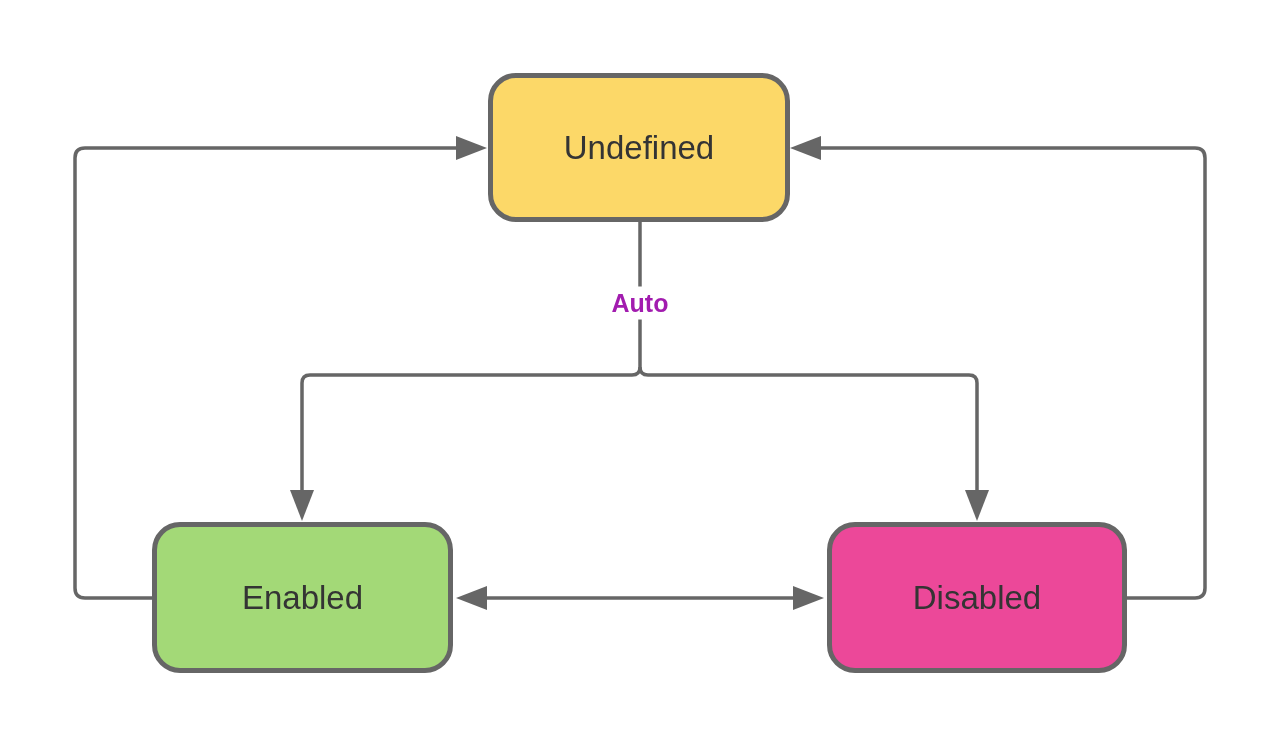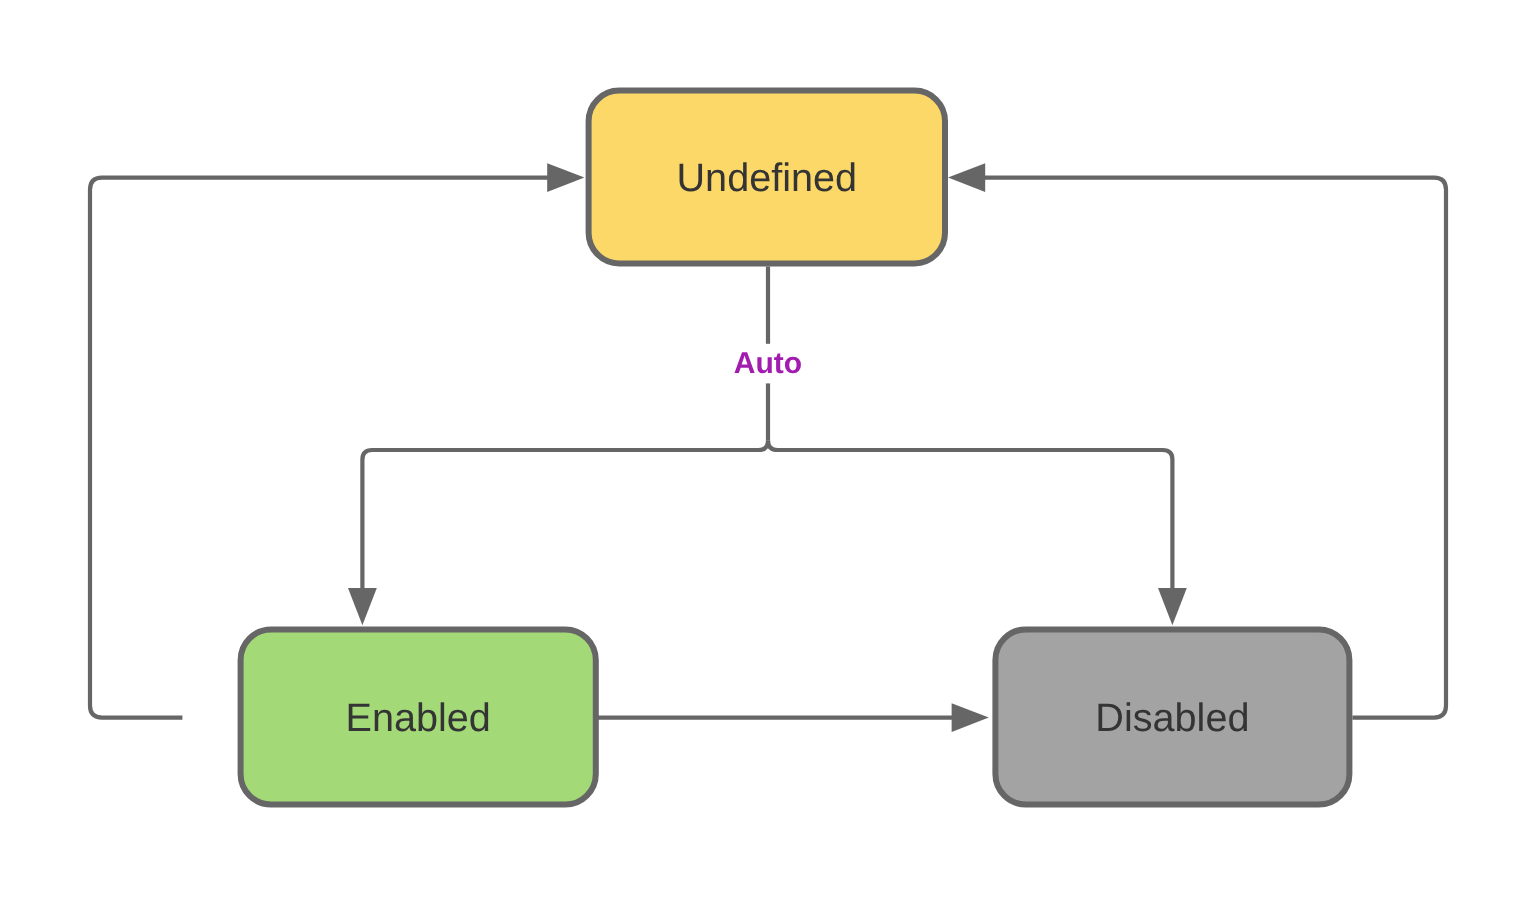--- a/index.html
+++ b/index.html
@@ -86,23 +86,23 @@
       <path d="M 485 598 L 795 598" style="stroke: rgb(102, 102, 102);"></path>
       <polygon points="456,598 487,586 487,610" style="fill: rgb(102, 102, 102);"></polygon>
       <polygon points="824,598 793,586 793,610" style="fill: rgb(102, 102, 102);"></polygon>
     </g>
   </svg>
 
   <div class="node node-undefined" style="background-color: rgb(252, 216, 104); border-color: rgb(102, 102, 102); color: rgb(52, 52, 52);">
     <span>Undefined</span>
   </div>
 
-  <div class="node node-enabled" style="background-color: rgb(163, 217, 119); border-color: rgb(102, 102, 102); color: rgb(52, 52, 52); margin-left: 46px;">
+  <div class="node node-enabled" style="background-color: rgb(163, 217, 119); border-color: rgb(102, 102, 102); color: rgb(52, 52, 52);">
     <span>Enabled</span>
   </div>
 
-  <div class="node node-disabled" style="background-color: #a3a3a3; border-color: rgb(102, 102, 102); color: rgb(52, 52, 52);">
+  <div class="node node-disabled" style="background-color: #ec4899; border-color: rgb(102, 102, 102); color: rgb(52, 52, 52);">
     <span>Disabled</span>
   </div>
 
   <div class="edge-label" style="color: #a21caf;">Auto</div>
 
 </div>
 
 </body></html>

